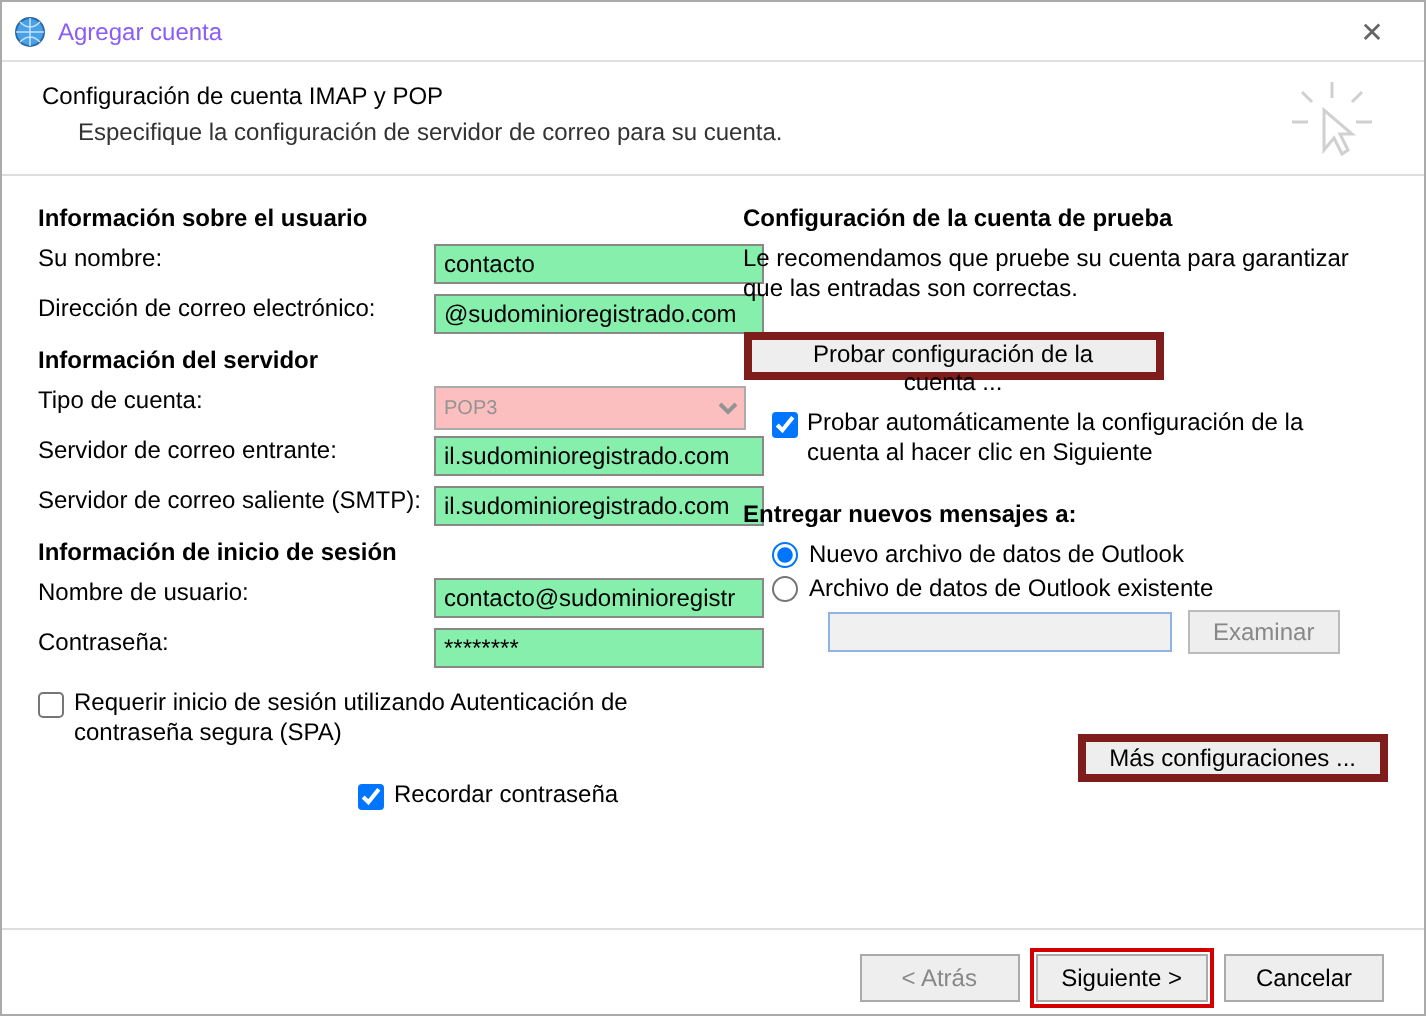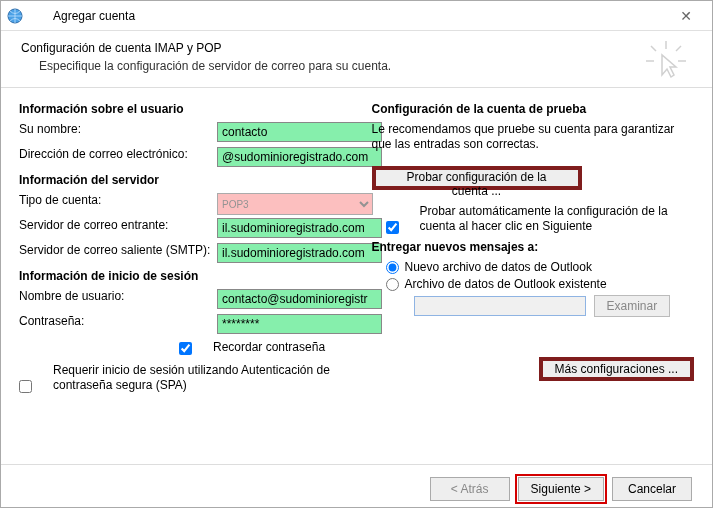--- a/index.html
+++ b/index.html
@@ -18,21 +18,21 @@
     height: 30px;
     display: flex;
     align-items: center;
     padding: 0 6px;
     border-bottom: 1px solid #e0e0e0;
   }
   .titlebar .globe {
     width: 16px; height: 16px;
     margin-right: 6px;
   }
-  .titlebar .title { flex: 1; color: #000000; font-size: 12px; margin-left: 24px; }
+  .titlebar .title { flex: 1; color: #8b5cf6; font-size: 12px; }
   .titlebar .close {
     width: 40px;
     text-align: center;
     color: #666;
     font-size: 14px;
     padding: 4px 0;
   }
   .header {
     padding: 10px 20px 14px 20px;
     border-bottom: 1px solid #ddd;
@@ -91,23 +91,22 @@
     flex: 0 0 156px;
     height: 22px;
     border: 1px solid #888;
     background: #fca5a5;
     font-size: 10px;
     font-family: inherit;
     color: #666;
   }
   .chk-row {
     display: flex;
-    align-items: flex-end;
-    margin: 4px 0;
-    gap: 16px;
+    align-items: flex-start;
+    margin: 16px 0;
   }
   .chk-row input[type=checkbox] {
     margin: 2px 5px 0 0;
     width: 13px; height: 13px;
   }
   .chk-row span { line-height: 15px; }
   .right-btn {
     height: 24px;
     border: 4px solid #7f1d1d;
     background: #eee;
@@ -237,28 +236,28 @@
 
     <div class="row">
       <label class="fld">Nombre de usuario:</label>
       <input type="text" value="contacto@sudominioregistr" style="">
     </div>
     <div class="row">
       <label class="fld">Contraseña:</label>
       <input type="text" value="********" style="">
     </div>
 
+    <div class="chk-row" style="margin-top:8px;">
+      <input type="checkbox" style="">
+      <span style="max-width:300px;">Requerir inicio de sesión utilizando Autenticación de contraseña segura (SPA)</span>
+    </div>
+
     <div class="chk-row" style="margin-left:160px;">
       <input type="checkbox" checked="" style="">
       <span>Recordar contraseña</span>
-    </div>
-
-    <div class="chk-row" style="margin-top:8px;">
-      <input type="checkbox" style="">
-      <span style="max-width:300px;">Requerir inicio de sesión utilizando Autenticación de contraseña segura (SPA)</span>
     </div>
   </div>
 
   <div class="col">
     <div class="section-title">Configuración de la cuenta de prueba</div>
     <div style="margin-bottom:14px; line-height:15px;">Le recomendamos que pruebe su cuenta para garantizar que las entradas son correctas.</div>
 
     <button class="right-btn" style="width:210px; text-align:center;">Probar configuración de la cuenta ...</button>
 
     <div class="chk-row auto-chk">

